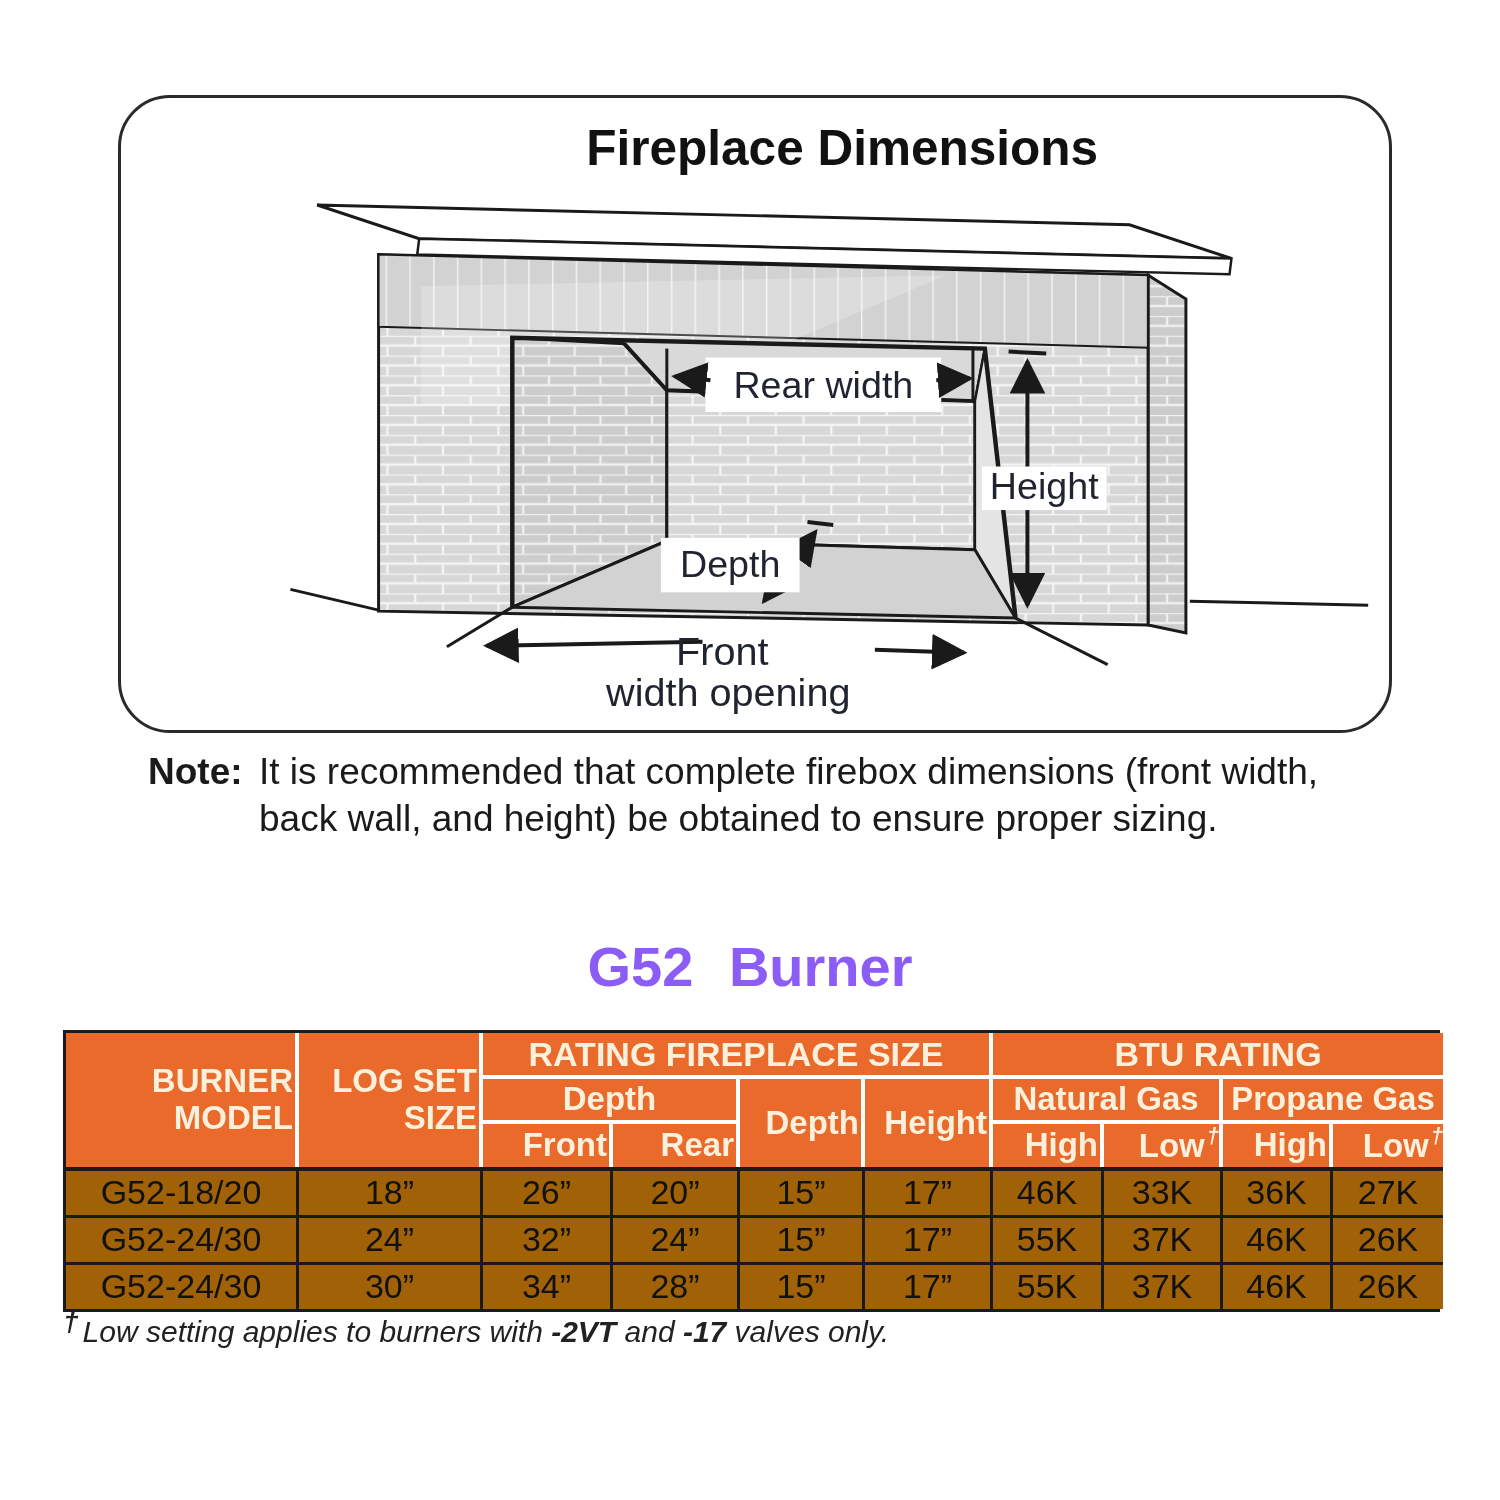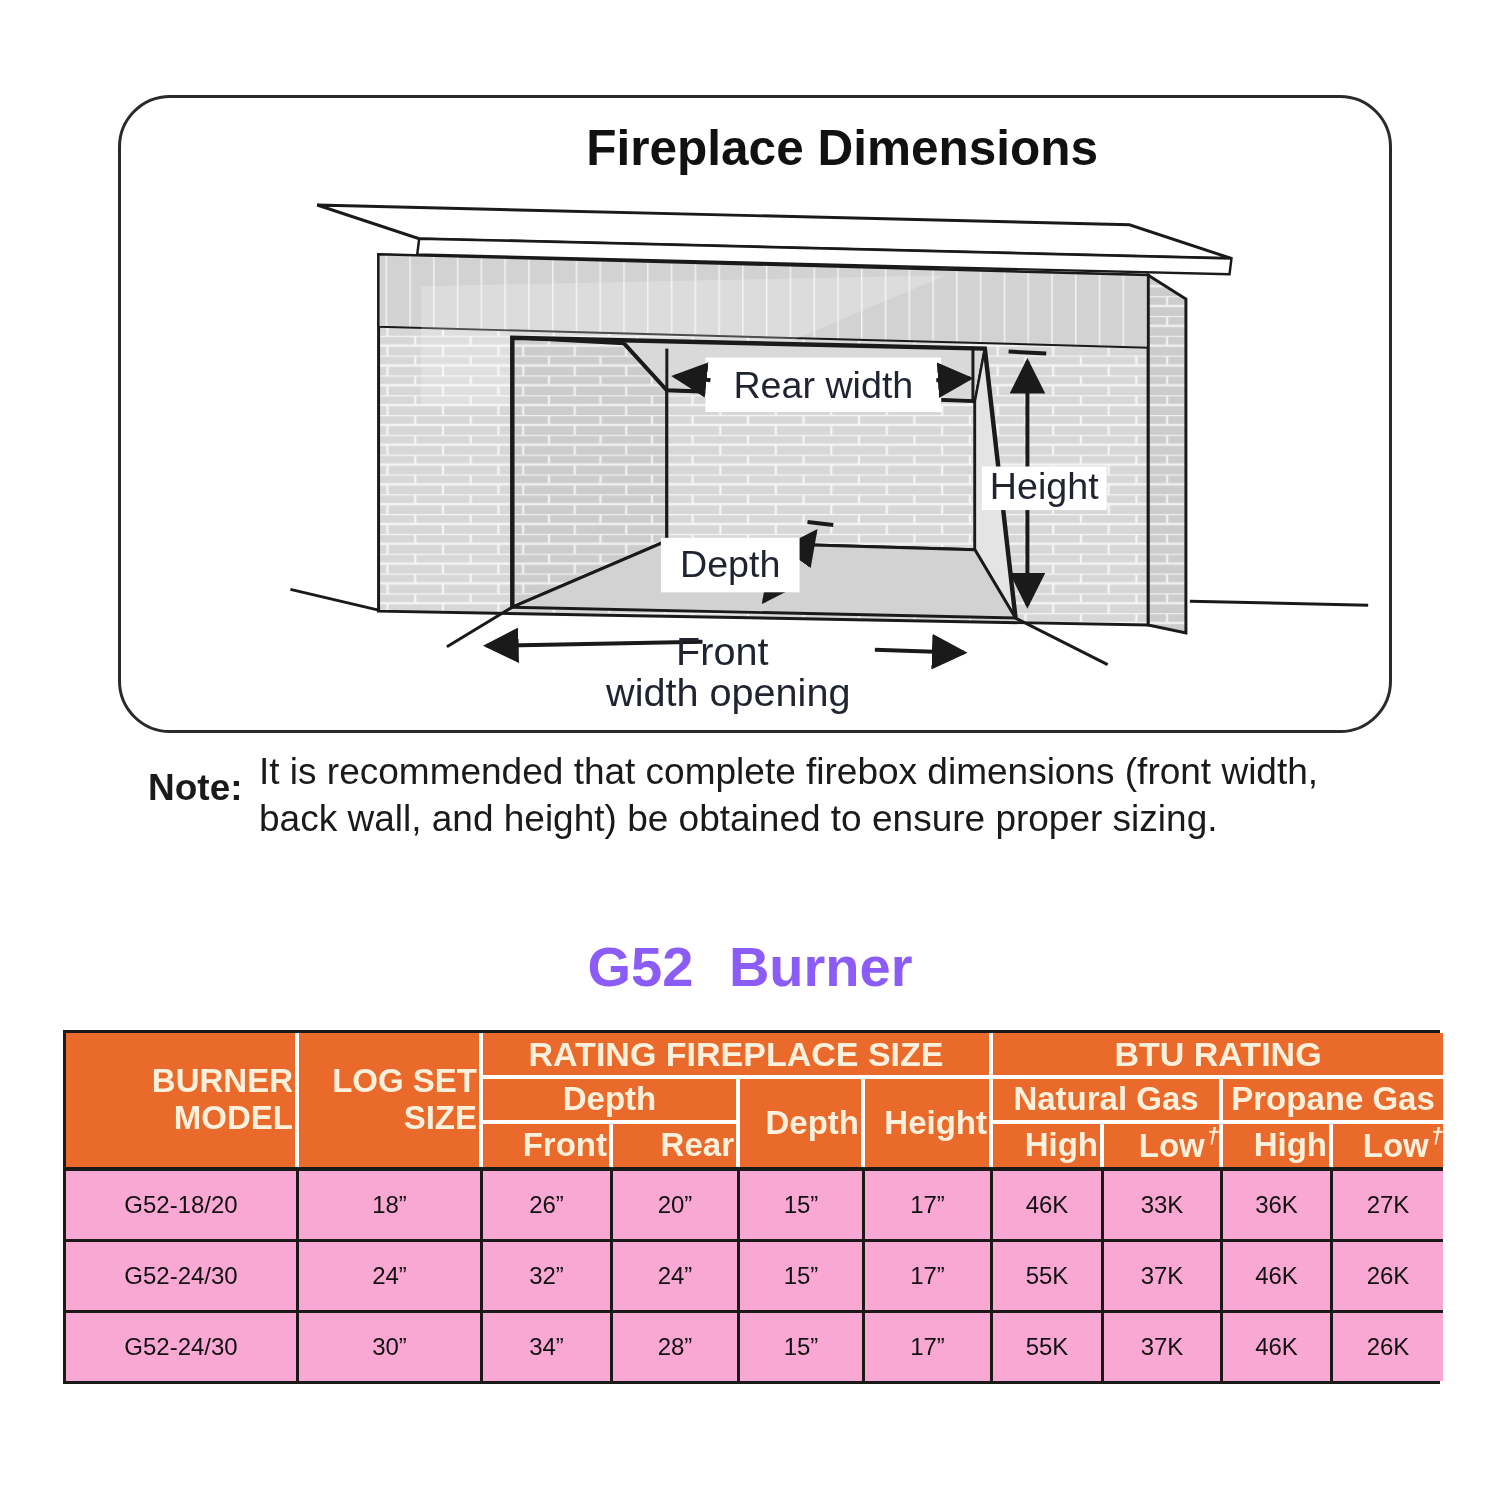--- a/index.html
+++ b/index.html
@@ -6,39 +6,39 @@
   #page{position:relative;width:1500px;height:1500px;background:#fff;overflow:hidden;
         font-family:"Liberation Sans",sans-serif;color:#1a1a1a;}
 
   
   .diagram-box{position:absolute;left:118px;top:95px;width:1274px;height:638px;
                border:3px solid #2a2a2a;border-radius:52px;box-sizing:border-box;}
   .diagram-box svg{position:absolute;left:0;top:0;width:100%;height:100%;}
 
   
   .note{position:absolute;left:148px;top:748px;width:1270px;font-size:37px;line-height:1.28;}
-  .note .note-label{position:absolute;left:0;top:0;font-weight:bold;margin-top:16px;}
+  .note .note-label{position:absolute;left:0;top:0;font-weight:bold;}
   .note .note-body{position:absolute;left:111px;top:0;width:1148px;}
 
   
   .g52-title{position:absolute;left:0;top:934px;width:1500px;text-align:center;
              font-size:56px;font-weight:bold;word-spacing:20px;color:#8b5cf6;}
 
   
   .tbl-wrap{position:absolute;left:63px;top:1030px;width:1377px;
             border:3px solid #1a1a1a;box-sizing:border-box;}
   table.spec{border-collapse:separate;border-spacing:0;width:100%;table-layout:fixed;}
   table.spec th{background:#E96A2B;color:#FAF0DC;font-weight:bold;font-size:33px;
                 text-align:center;vertical-align:middle;padding:2px 2px;line-height:1.12;
                 border-right:4px solid #ffffff;border-bottom:4px solid #ffffff;}
   table.spec th.big{font-size:34px;}
   table.spec th.nr{border-right:none;}
   table.spec th.nb{border-bottom:none;text-align:right;}
-  table.spec td{background:#f9a8d4;color:#111;font-size:24px;text-align:center;
-                vertical-align:middle;height:44px;padding:12px;
+  table.spec td{background:#a16207;color:#111;font-size:34px;text-align:center;
+                vertical-align:middle;height:44px;padding:0;
                 border-right:3px solid #1a1a1a;border-bottom:3px solid #1a1a1a;}
   table.spec td:last-child{border-right:none;}
   table.spec tr.first-data td{border-top:4px solid #1a1a1a;}
   table.spec tr.last-data td{border-bottom:none;}
   table.spec .h1{height:40px;} table.spec .h2{height:44px;} table.spec .h3{height:38px;}
   sup.dag{font-size:22px;font-style:italic;position:relative;top:-2px;left:2px;}
 
   
   .footnote{position:absolute;left:63px;top:1306px;font-size:30px;font-style:italic;color:#222;}
   .footnote .fdag{font-style:italic;font-weight:bold;font-size:28px;vertical-align:super;margin-right:4px;}
@@ -200,14 +200,17 @@
           <td>17”</td>
           <td>55K</td>
           <td>37K</td>
           <td>46K</td>
           <td>26K</td>
         </tr>
       </tbody>
     </table>
   </div>
 
+  <div class="footnote">
+    <span class="fdag">†</span><span>Low setting applies to burners with </span><b>-2VT</b><span> and </span><b>-17</b><span> valves only.</span>
+  </div>
 
 </div>
 
 </body></html>

